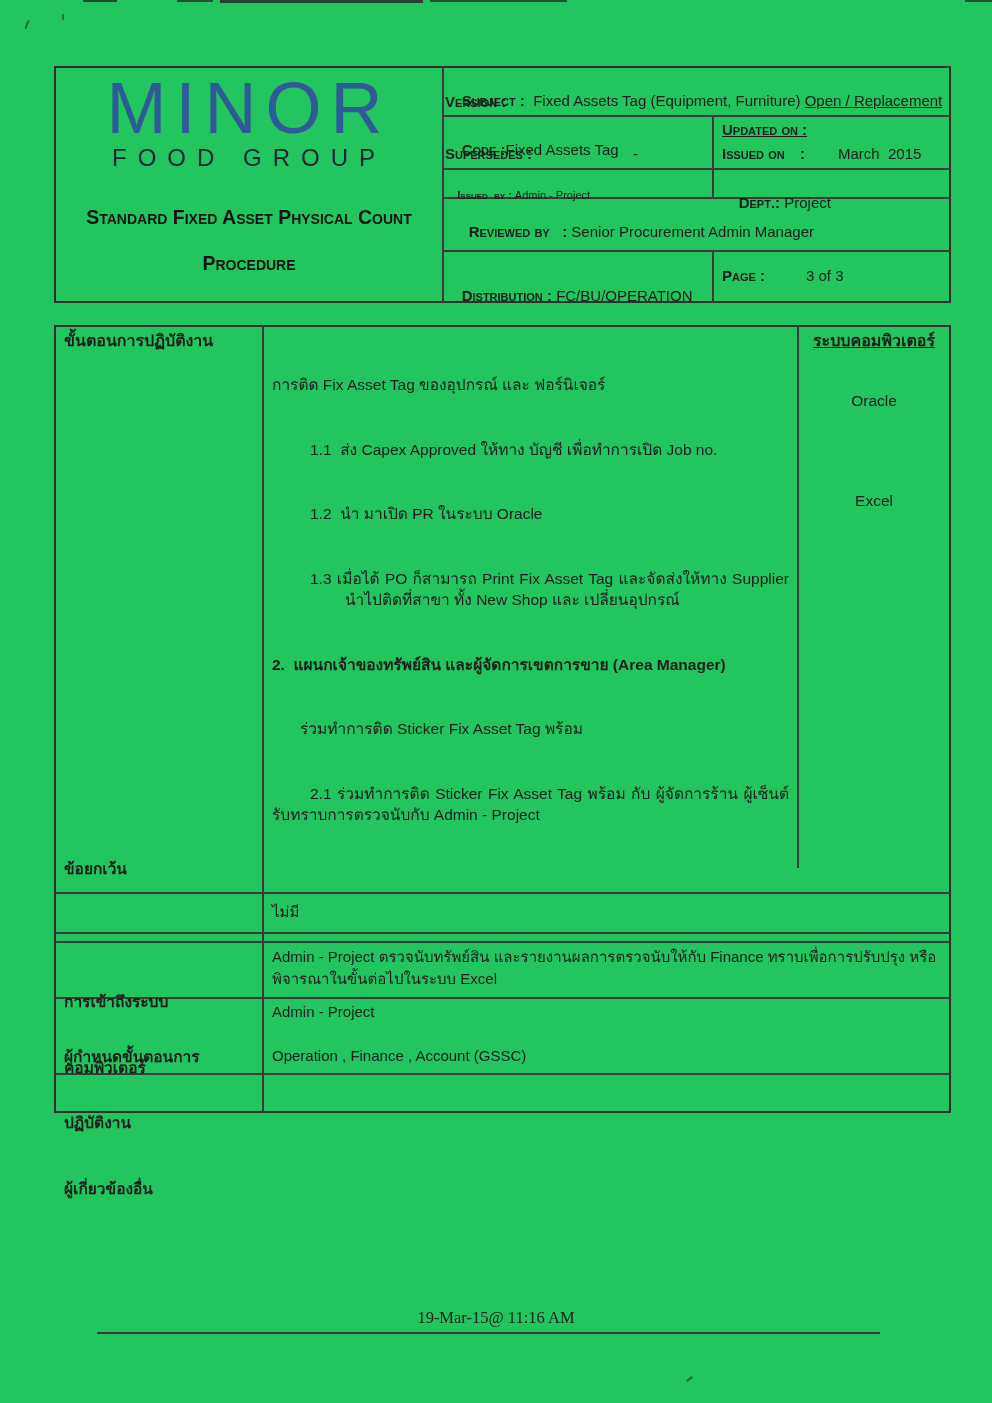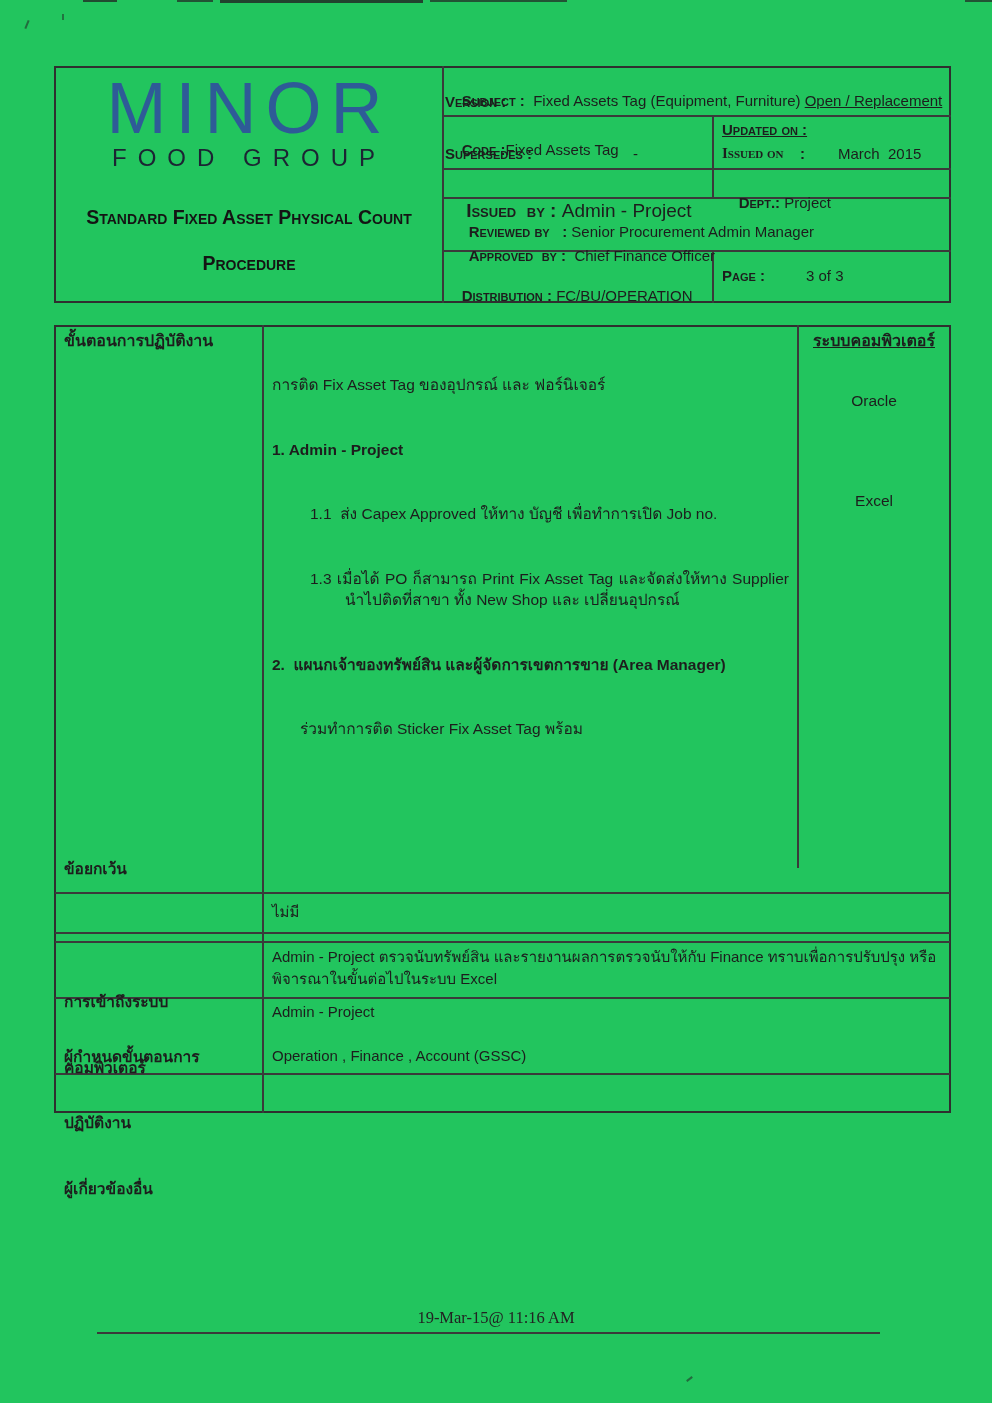--- a/index.html
+++ b/index.html
@@ -53,36 +53,33 @@
   </div>
   <div class="t lbl" style="left:445px;top:92px;font-size:15px;">Version :</div>
 
   <div class="t" style="left:445px;top:120px;font-size:15px;">
     <span class="lbl">Code :</span><span class="val">Fixed Assets Tag</span>
   </div>
   <div class="t lbl" style="left:445px;top:144px;font-size:15px;">Supersedes :</div>
   <div class="t val" style="left:633px;top:144px;font-size:15px;">-</div>
 
   <div class="t lbl" style="left:722px;top:120px;font-size:15px;text-decoration:underline;">Updated on :</div>
-  <div class="t lbl" style="left:722px;top:144px;font-size:15px;font-family:Liberation Serif, serif;">Issued on</div>
+  <div class="t lbl" style="left:722px;top:144px;font-size:15px;">Issued on</div>
   <div class="t lbl" style="left:800px;top:144px;font-size:15px;">:</div>
   <div class="t val" style="left:838px;top:144px;font-size:15px;">March  2015</div>
 
-  <div class="t" style="left:445px;top:173px;font-size:19px;">
+  <div class="t" style="left:445px;top:173px;font-size:11px;">
     <span class="lbl">Issued  by : </span><span class="val">Admin - Project</span>
   </div>
   <div class="t" style="left:722px;top:173px;font-size:15px;">
     <span class="lbl">Dept.: </span><span class="val">Project</span>
   </div>
 
   <div class="t" style="left:452px;top:202px;width:495px;font-size:15px;">
     <span class="lbl">Reviewed by   : </span><span class="val">Senior Procurement Admin Manager</span>
-  </div>
-  <div class="t" style="left:452px;top:226px;width:495px;font-size:15px;">
-    <span class="lbl">Approved  by :  </span><span class="val">Chief Finance Officer</span>
   </div>
 
   <div class="t" style="left:445px;top:266px;font-size:15px;">
     <span class="lbl">Distribution : </span><span class="val">FC/BU/OPERATION</span>
   </div>
   <div class="t lbl" style="left:722px;top:266px;font-size:15px;">Page :</div>
   <div class="t val" style="left:806px;top:266px;font-size:15px;">3 of 3</div>
 
   <div class="box" style="left:54px;top:325px;width:897px;height:788px"></div>
   <div class="vline" style="left:262px;top:325px;width:1.5px;height:788px"></div>
@@ -91,25 +88,26 @@
   <div class="hline" style="left:55px;top:932px;width:895px;height:1.5px"></div>
   <div class="hline" style="left:55px;top:941px;width:895px;height:1.5px"></div>
   <div class="hline" style="left:55px;top:997px;width:895px;height:1.5px"></div>
   <div class="hline" style="left:55px;top:1073px;width:895px;height:1.5px"></div>
 
   <div class="t thb" style="left:64px;top:330px;font-size:16px;">ขั้นตอนการปฏิบัติงาน</div>
   <div class="t thb u center" style="left:798px;top:330px;width:152px;font-size:16px;">ระบบคอมพิวเตอร์</div>
 
   <div class="t procedure-block" style="left:272px;top:331px;width:517px;font-size:15.5px;line-height:21.5px;">
     <div>การติด Fix Asset Tag ของอุปกรณ์ และ ฟอร์นิเจอร์</div>
-    <div class="thb">1. Admin - Project</div>
     <div style="padding-left:38px">1.1  ส่ง Capex Approved ให้ทาง บัญชี เพื่อทำการเปิด Job no.</div>
+    <div style="padding-left:38px">1.2  นำ มาเปิด PR ในระบบ Oracle</div>
     <div class="jus" style="padding-left:73px;text-indent:-35px">1.3  เมื่อได้ PO ก็สามารถ Print Fix Asset Tag และจัดส่งให้ทาง Supplier นำไปติดที่สาขา ทั้ง New Shop และ เปลี่ยนอุปกรณ์</div>
     <div class="thb">2.  แผนกเจ้าของทรัพย์สิน และผู้จัดการเขตการขาย (Area Manager)</div>
     <div style="padding-left:28px">ร่วมทำการติด Sticker Fix Asset Tag พร้อม</div>
+    <div class="jus" style="text-indent:38px">2.1 ร่วมทำการติด Sticker Fix Asset Tag พร้อม กับ ผู้จัดการร้าน ผู้เซ็นต์รับทราบการตรวจนับกับ Admin - Project</div>
   </div>
 
   <div class="t center" style="left:798px;top:391px;width:152px;font-size:15.5px;">Oracle</div>
   <div class="t center" style="left:798px;top:491px;width:152px;font-size:15.5px;">Excel</div>
 
   <div class="t thb" style="left:64px;top:859px;font-size:15.5px;">ข้อยกเว้น</div>
   <div class="t" style="left:272px;top:902px;font-size:15px;">ไม่มี</div>
 
   <div class="t thb" style="left:64px;top:947px;font-size:15.5px;line-height:22px;">
     <div>การเข้าถึงระบบ</div>

